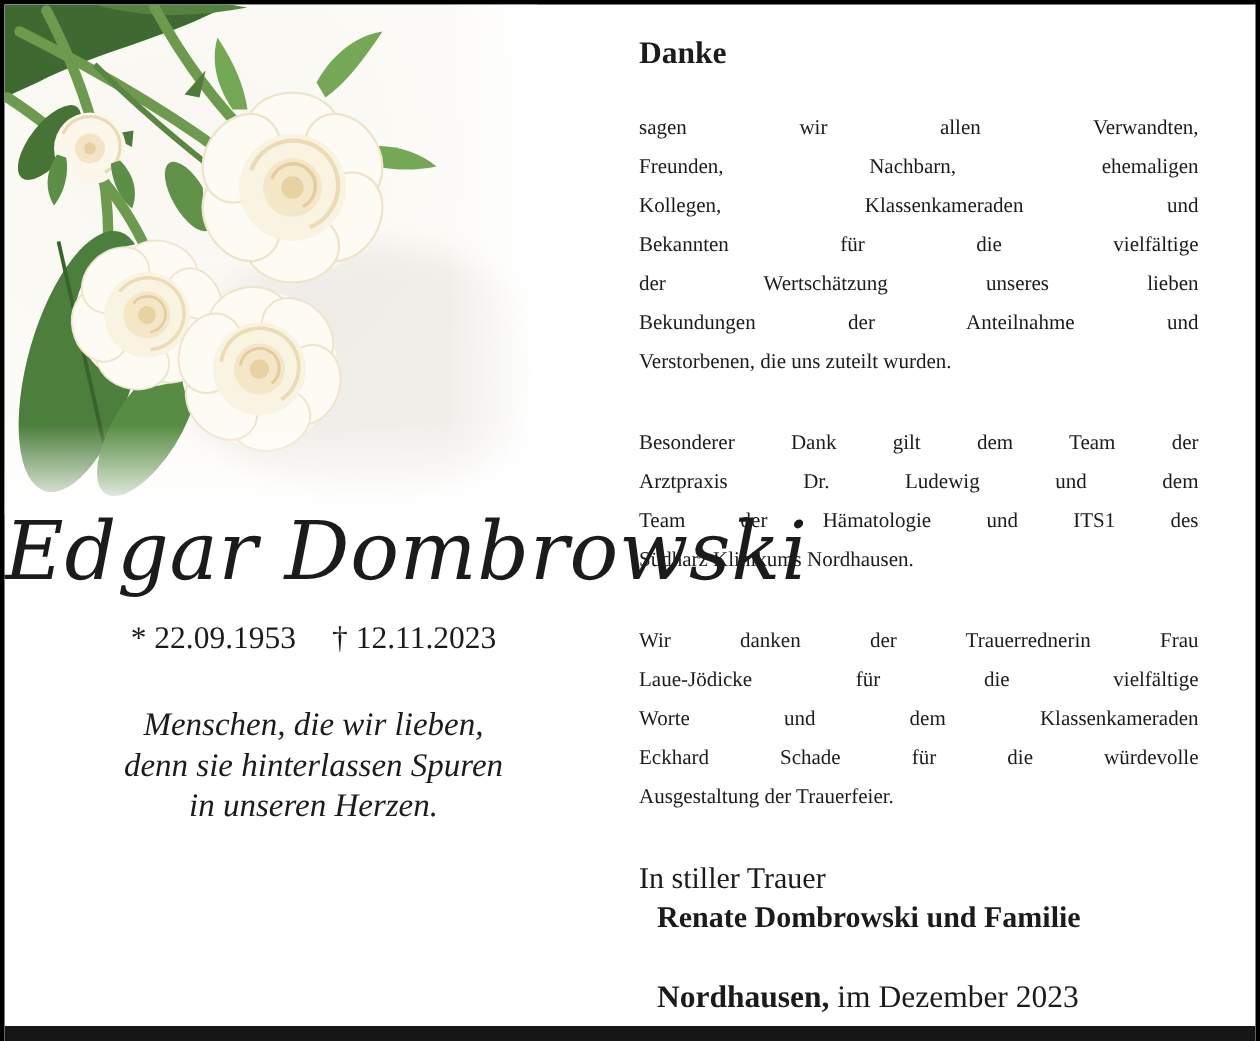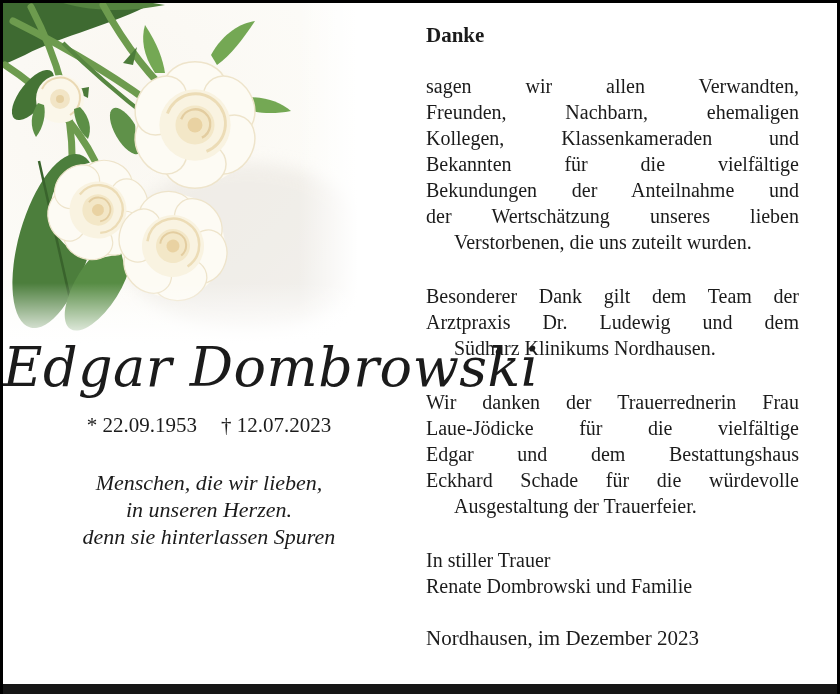--- a/index.html
+++ b/index.html
@@ -38,25 +38,25 @@
   }
   .poem {
     position:absolute; top:466px; left:0; width:100%;
     text-align:center;
     font-style:italic;
     font-size:22px; line-height:27px;
   }
   
   .right-col { position:absolute; left:423px; top:18px; width:373px; }
   .heading { font-weight:bold; font-size:21px; line-height:28px; margin:0 0 24px 0; }
-  .para { margin:0 0 28px 0; font-size:20px; line-height:26px; }
+  .para { margin:0 0 28px 0; font-size:14px; line-height:26px; }
   .jline { text-align:justify; text-align-last:justify; -moz-text-align-last:justify; }
-  .jlast { text-align:center; text-align-last:left;margin-left:28px; }
+  .jlast { text-align:center; text-align-last:left; }
   .closing-block { margin:0 0 26px 0; font-size:20px; line-height:26px; }
-  .bold { font-weight:normal; }
+  .bold { font-weight:bold;margin-left:12px; }
   .place-line { font-size:21px; line-height:26px; }
 </style>
 </head>
 <body>
 
 <div class="page">
 
   <div class="photo">
     <svg viewBox="0 0 355 340" width="355" height="340" xmlns="http://www.w3.org/2000/svg">
       <defs>
@@ -170,52 +170,53 @@
 
       <rect x="295" y="0" width="60" height="340" fill="url(#fadeR)"></rect>
       <rect x="0" y="280" width="355" height="60" fill="url(#fadeB)"></rect>
     </svg>
   </div>
 
   <div class="left-col">
     <div class="name">Edgar Dombrowski</div>
     <div class="dates">
       <span>* 22.09.1953</span>
-      <span>† 12.07.2023</span>
+      <span>† 12.11.2023</span>
     </div>
     <div class="poem">
       <div>Menschen, die wir lieben,</div>
+      <div>denn sie hinterlassen Spuren</div>
       <div>in unseren Herzen.</div>
-      <div>denn sie hinterlassen Spuren</div>
     </div>
   </div>
 
   <div class="right-col">
     <div class="heading">Danke</div>
 
     <div class="para">
       <div class="jline">sagen wir allen Verwandten,</div>
       <div class="jline">Freunden, Nachbarn, ehemaligen</div>
       <div class="jline">Kollegen, Klassenkameraden und</div>
       <div class="jline">Bekannten für die vielfältige</div>
+      <div class="jline">der Wertschätzung unseres lieben</div>
       <div class="jline">Bekundungen der Anteilnahme und</div>
-      <div class="jline">der Wertschätzung unseres lieben</div>
       <div class="jlast">Verstorbenen, die uns zuteilt wurden.</div>
     </div>
 
     <div class="para">
       <div class="jline">Besonderer Dank gilt dem Team der</div>
       <div class="jline">Arztpraxis Dr. Ludewig und dem</div>
+      <div class="jline">Team der Hämatologie und ITS1 des</div>
       <div class="jlast">Südharz Klinikums Nordhausen.</div>
     </div>
 
     <div class="para">
       <div class="jline">Wir danken der Trauerrednerin Frau</div>
       <div class="jline">Laue-Jödicke für die vielfältige</div>
-      <div class="jline">Edgar und dem Bestattungshaus</div>
+      <div class="jline">Worte und dem Klassenkameraden</div>
       <div class="jline">Eckhard Schade für die würdevolle</div>
       <div class="jlast">Ausgestaltung der Trauerfeier.</div>
     </div>
 
     <div class="closing-block">
       <div>In stiller Trauer</div>
       <div class="bold">Renate Dombrowski und Familie</div>
     </div>
 
     <div class="place-line">

